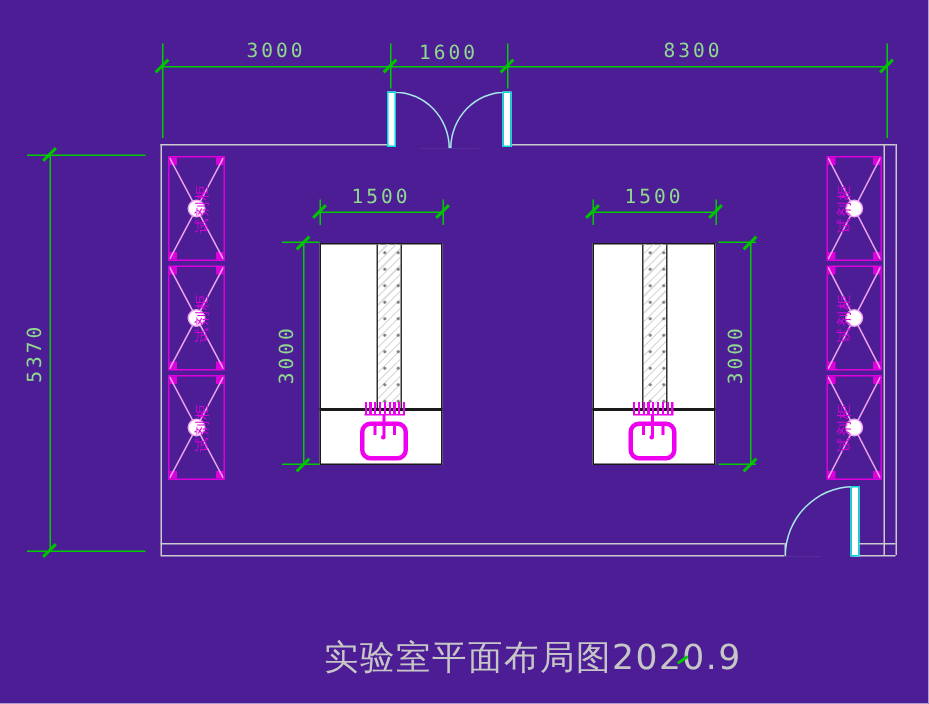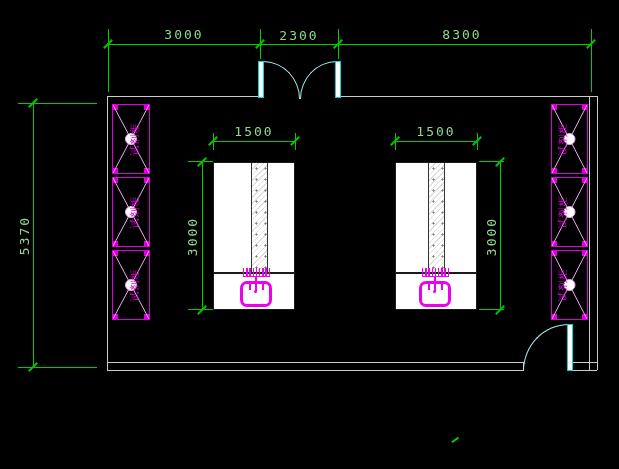--- a/index.html
+++ b/index.html
@@ -1,16 +1,16 @@
 <!DOCTYPE html>
 <html><head>
 <meta charset="utf-8">
 <style>
   html,body{margin:0;padding:0;background:#fff;}
-  #plan{position:relative;width:619px;height:469px;background:#000000;overflow:hidden;
+  #plan{position:relative;width:619px;height:469px;background:#4c1d95;overflow:hidden;
         font-family:"DejaVu Sans", sans-serif;}
   .ln{position:absolute;}
   .green{background:#00cc00;}
   .grey{background:#cbcbcb;}
   
   .tk{position:absolute;width:12px;height:2px;background:#00c400;transform:rotate(-45deg);}
   
   .dt{position:absolute;width:60px;text-align:center;color:#8fd98f;
       font-family:"DejaVu Sans Mono", monospace;font-size:13px;letter-spacing:2px;white-space:nowrap;}
   .rot{transform:rotate(-90deg);}
@@ -58,21 +58,21 @@
   <div class="ln green" style="left:108px;top:29px;width:1px;height:63px"></div>
   <div class="ln green" style="left:260px;top:29px;width:1px;height:30px"></div>
   <div class="ln green" style="left:338px;top:29px;width:1px;height:30px"></div>
   <div class="ln green" style="left:591px;top:29px;width:1px;height:63px"></div>
   <div class="ln green" style="left:108px;top:44px;width:483px;height:1px"></div>
   <div class="tk" style="left:102px;top:43px"></div>
   <div class="tk" style="left:254px;top:43px"></div>
   <div class="tk" style="left:332px;top:43px"></div>
   <div class="tk" style="left:585px;top:43px"></div>
   <div class="dt" style="left:154px;top:27px">3000</div>
-  <div class="dt" style="left:269px;top:28px">2300</div>
+  <div class="dt" style="left:269px;top:28px">1600</div>
   <div class="dt" style="left:432px;top:27px">8300</div>
 
   <div class="ln green" style="left:18px;top:103px;width:79px;height:1px"></div>
   <div class="ln green" style="left:18px;top:367px;width:79px;height:1px"></div>
   <div class="ln green" style="left:33px;top:103px;width:1px;height:264px"></div>
   <div class="tk" style="left:27px;top:102px"></div>
   <div class="tk" style="left:27px;top:366px"></div>
   <div class="dt rot" style="left:-6px;top:228px">5370</div>
 
   <div class="ln grey" style="left:107px;top:96px;width:152px;height:1px"></div>
@@ -189,15 +189,16 @@
   <div class="tk" style="left:471px;top:140px"></div>
   <div class="dt" style="left:406px;top:124px">1500</div>
 
   <div class="ln green" style="left:479px;top:161px;width:25px;height:1px"></div>
   <div class="ln green" style="left:479px;top:309px;width:25px;height:1px"></div>
   <div class="ln green" style="left:500px;top:162px;width:1px;height:148px"></div>
   <div class="tk" style="left:494px;top:161px"></div>
   <div class="tk" style="left:494px;top:309px"></div>
   <div class="dt rot" style="left:461px;top:229px">3000</div>
 
+  <div class="title">实验室平面布局图2020.9</div>
   <div class="ln green" style="left:451px;top:439px;width:8px;height:1.5px;transform:rotate(-35deg)"></div>
 
 </div>
 
 </body></html>

